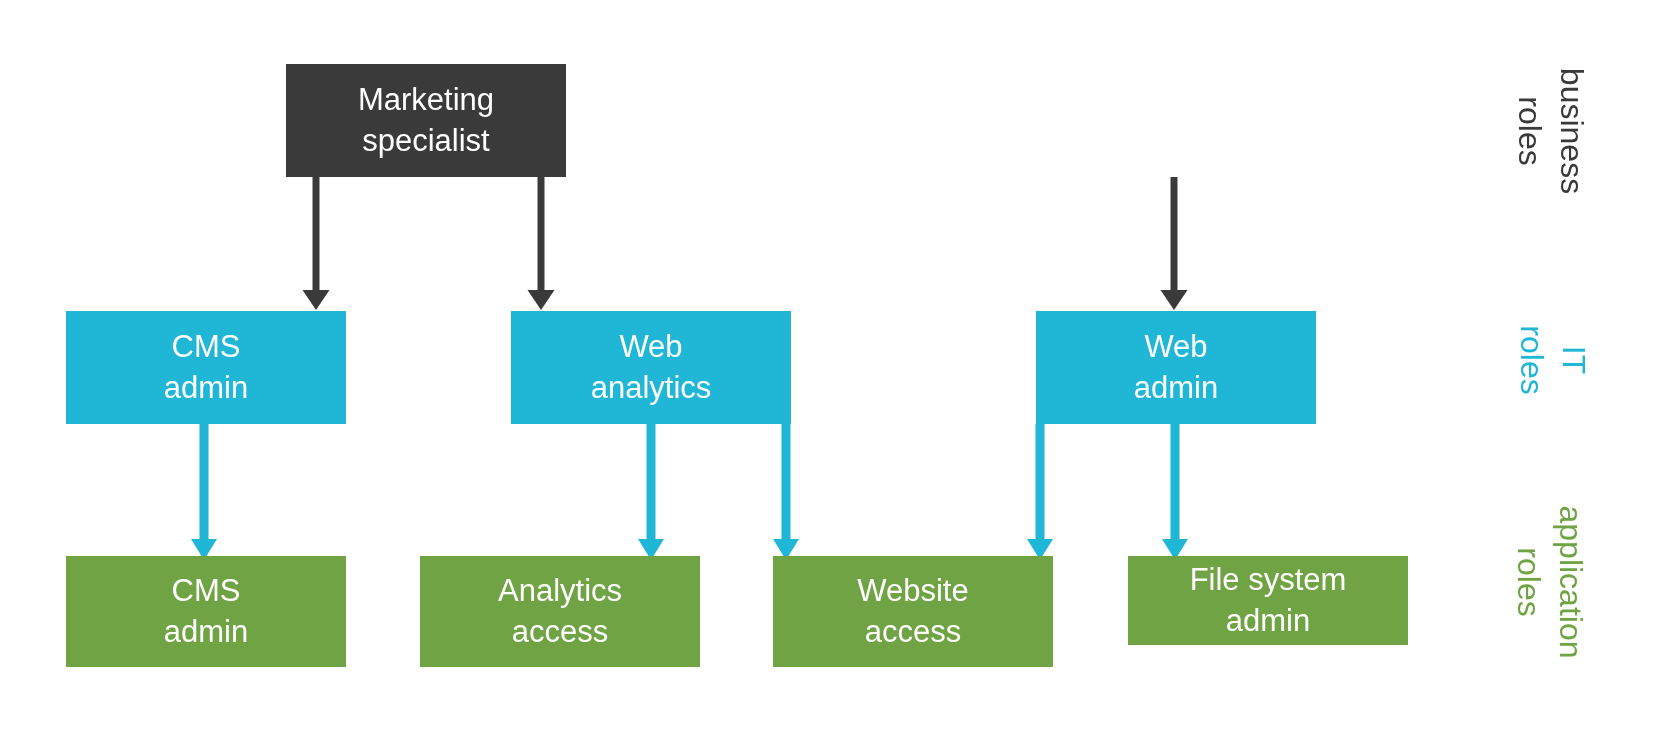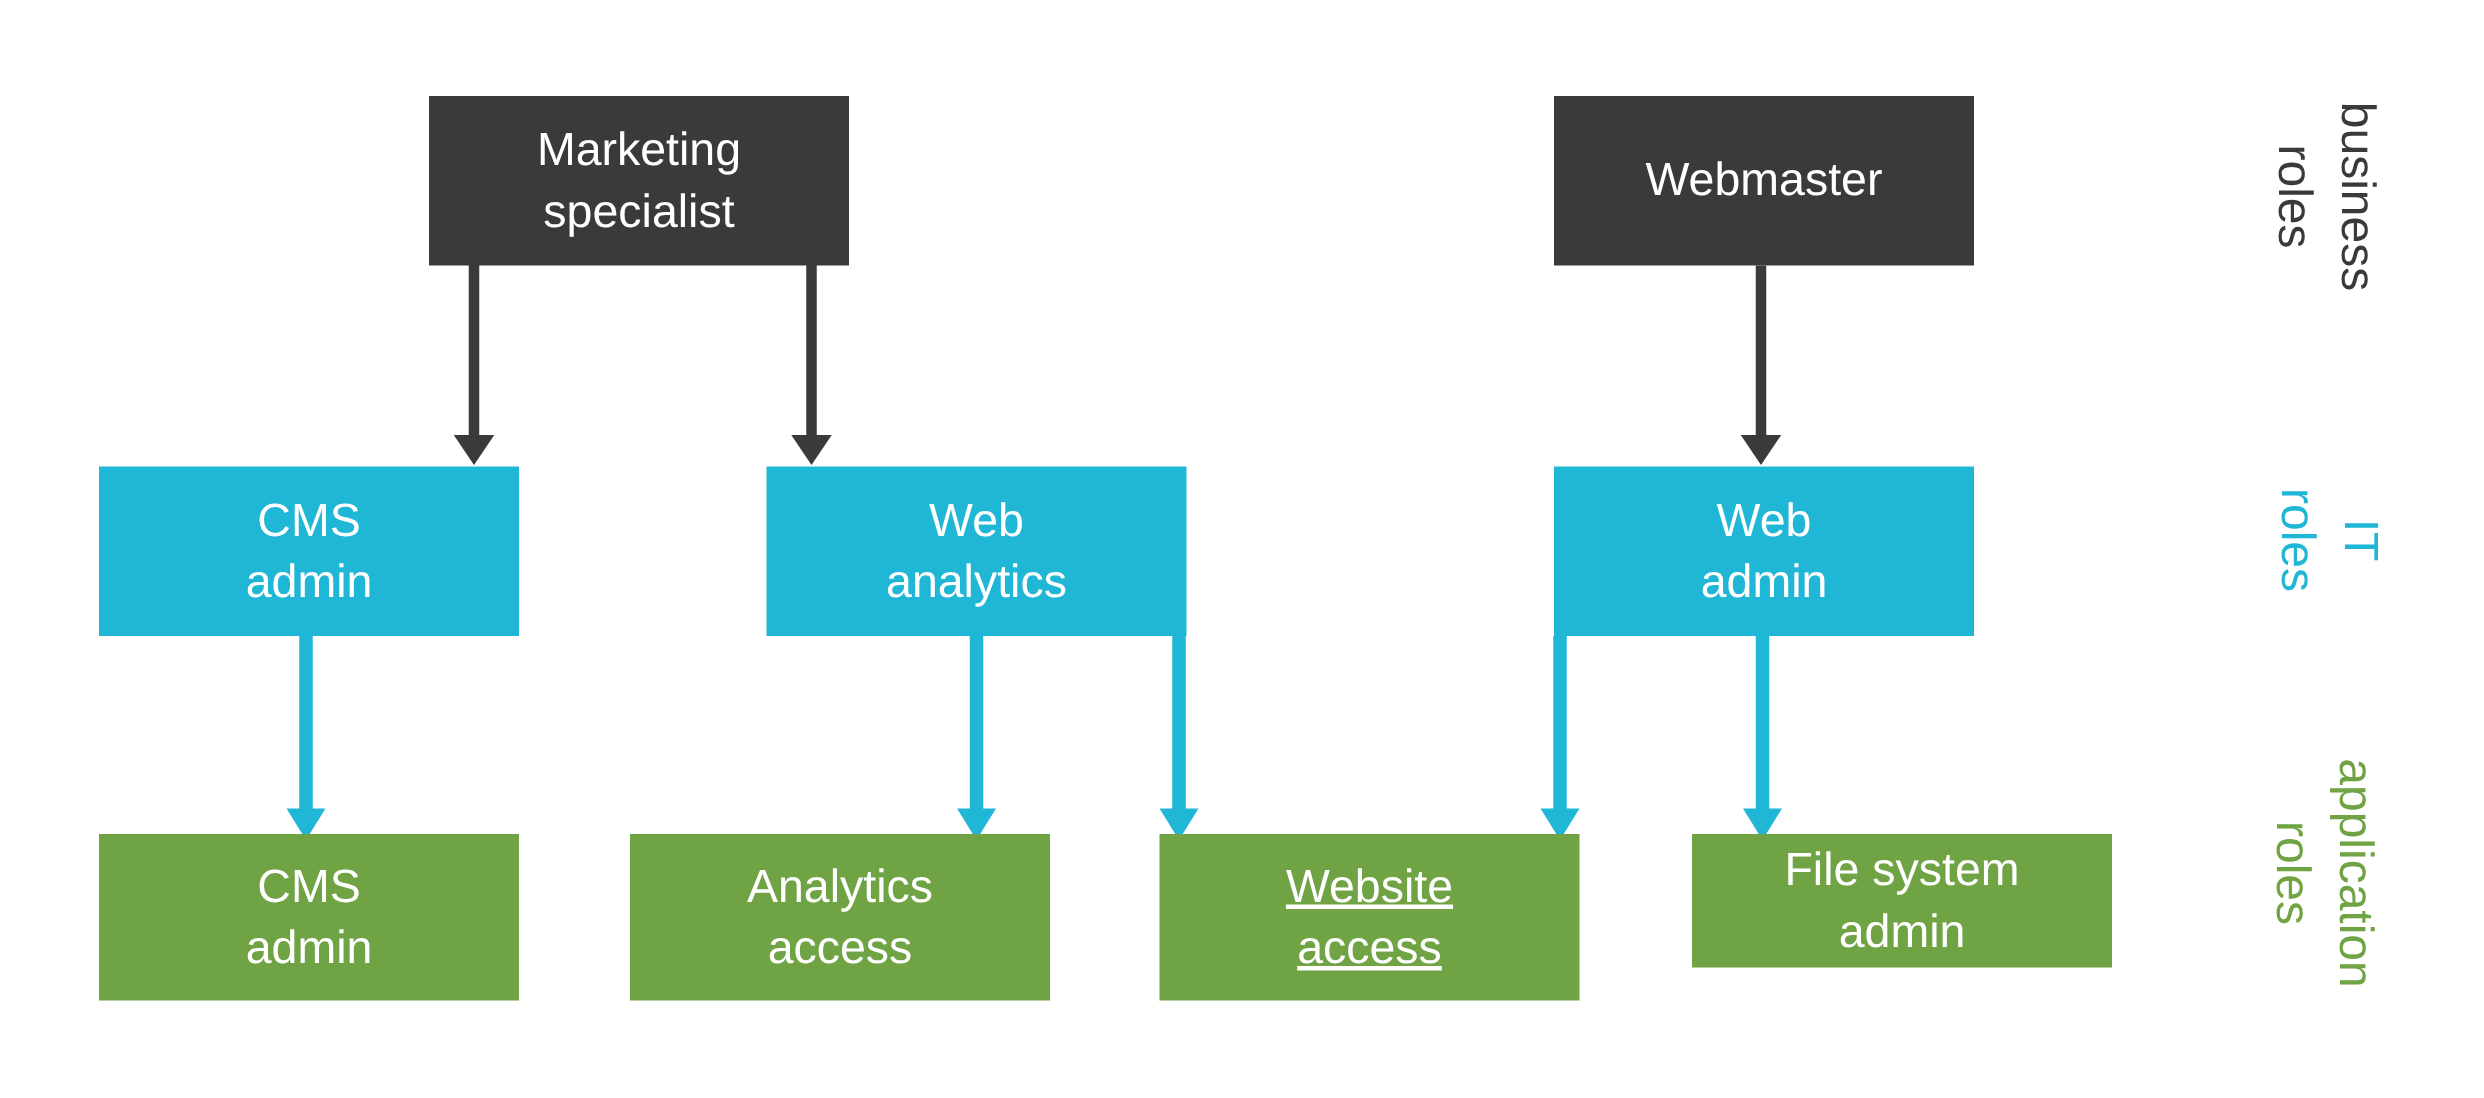--- a/index.html
+++ b/index.html
@@ -44,21 +44,21 @@
   
   .n-marketing { left: 286px; top: 64px; }
   .n-webmaster { left: 1036px; top: 64px; }
   
   .n-cms-it        { left: 66px;   top: 311px; }
   .n-web-analytics { left: 511px;  top: 311px; }
   .n-web-admin     { left: 1036px; top: 311px; }
   
   .n-cms-app    { left: 66px;   top: 556px; height: 111px; }
   .n-analytics  { left: 420px;  top: 556px; height: 111px; }
-  .n-website    { left: 773px;  top: 556px; height: 111px; text-decoration: underline; }
+  .n-website    { left: 773px;  top: 556px; height: 111px; }
   .n-filesystem { left: 1128px; top: 556px; height: 89px; }
 
   .side-label {
     position: absolute;
     width: 240px;
     text-align: center;
     font-size: 32px;
     line-height: 1.32;
     white-space: pre-line;
     transform: translate(-50%, -50%) rotate(90deg);
@@ -106,23 +106,20 @@
     <g>
       <line x1="1175" y1="424" x2="1175" y2="542" stroke="#20b6d6" stroke-width="9"></line>
       <polygon points="1162,539 1188,539 1175,560" fill="#20b6d6"></polygon>
     </g>
   </svg>
 
   <div class="node business-node n-marketing">
     <span class="lbl">Marketing
 specialist</span>
   </div>
-  <div class="node business-node n-webmaster">
-    <span class="lbl">Webmaster</span>
-  </div>
 
   <div class="node it-node n-cms-it">
     <span class="lbl">CMS
 admin</span>
   </div>
   <div class="node it-node n-web-analytics">
     <span class="lbl">Web
 analytics</span>
   </div>
   <div class="node it-node n-web-admin">

